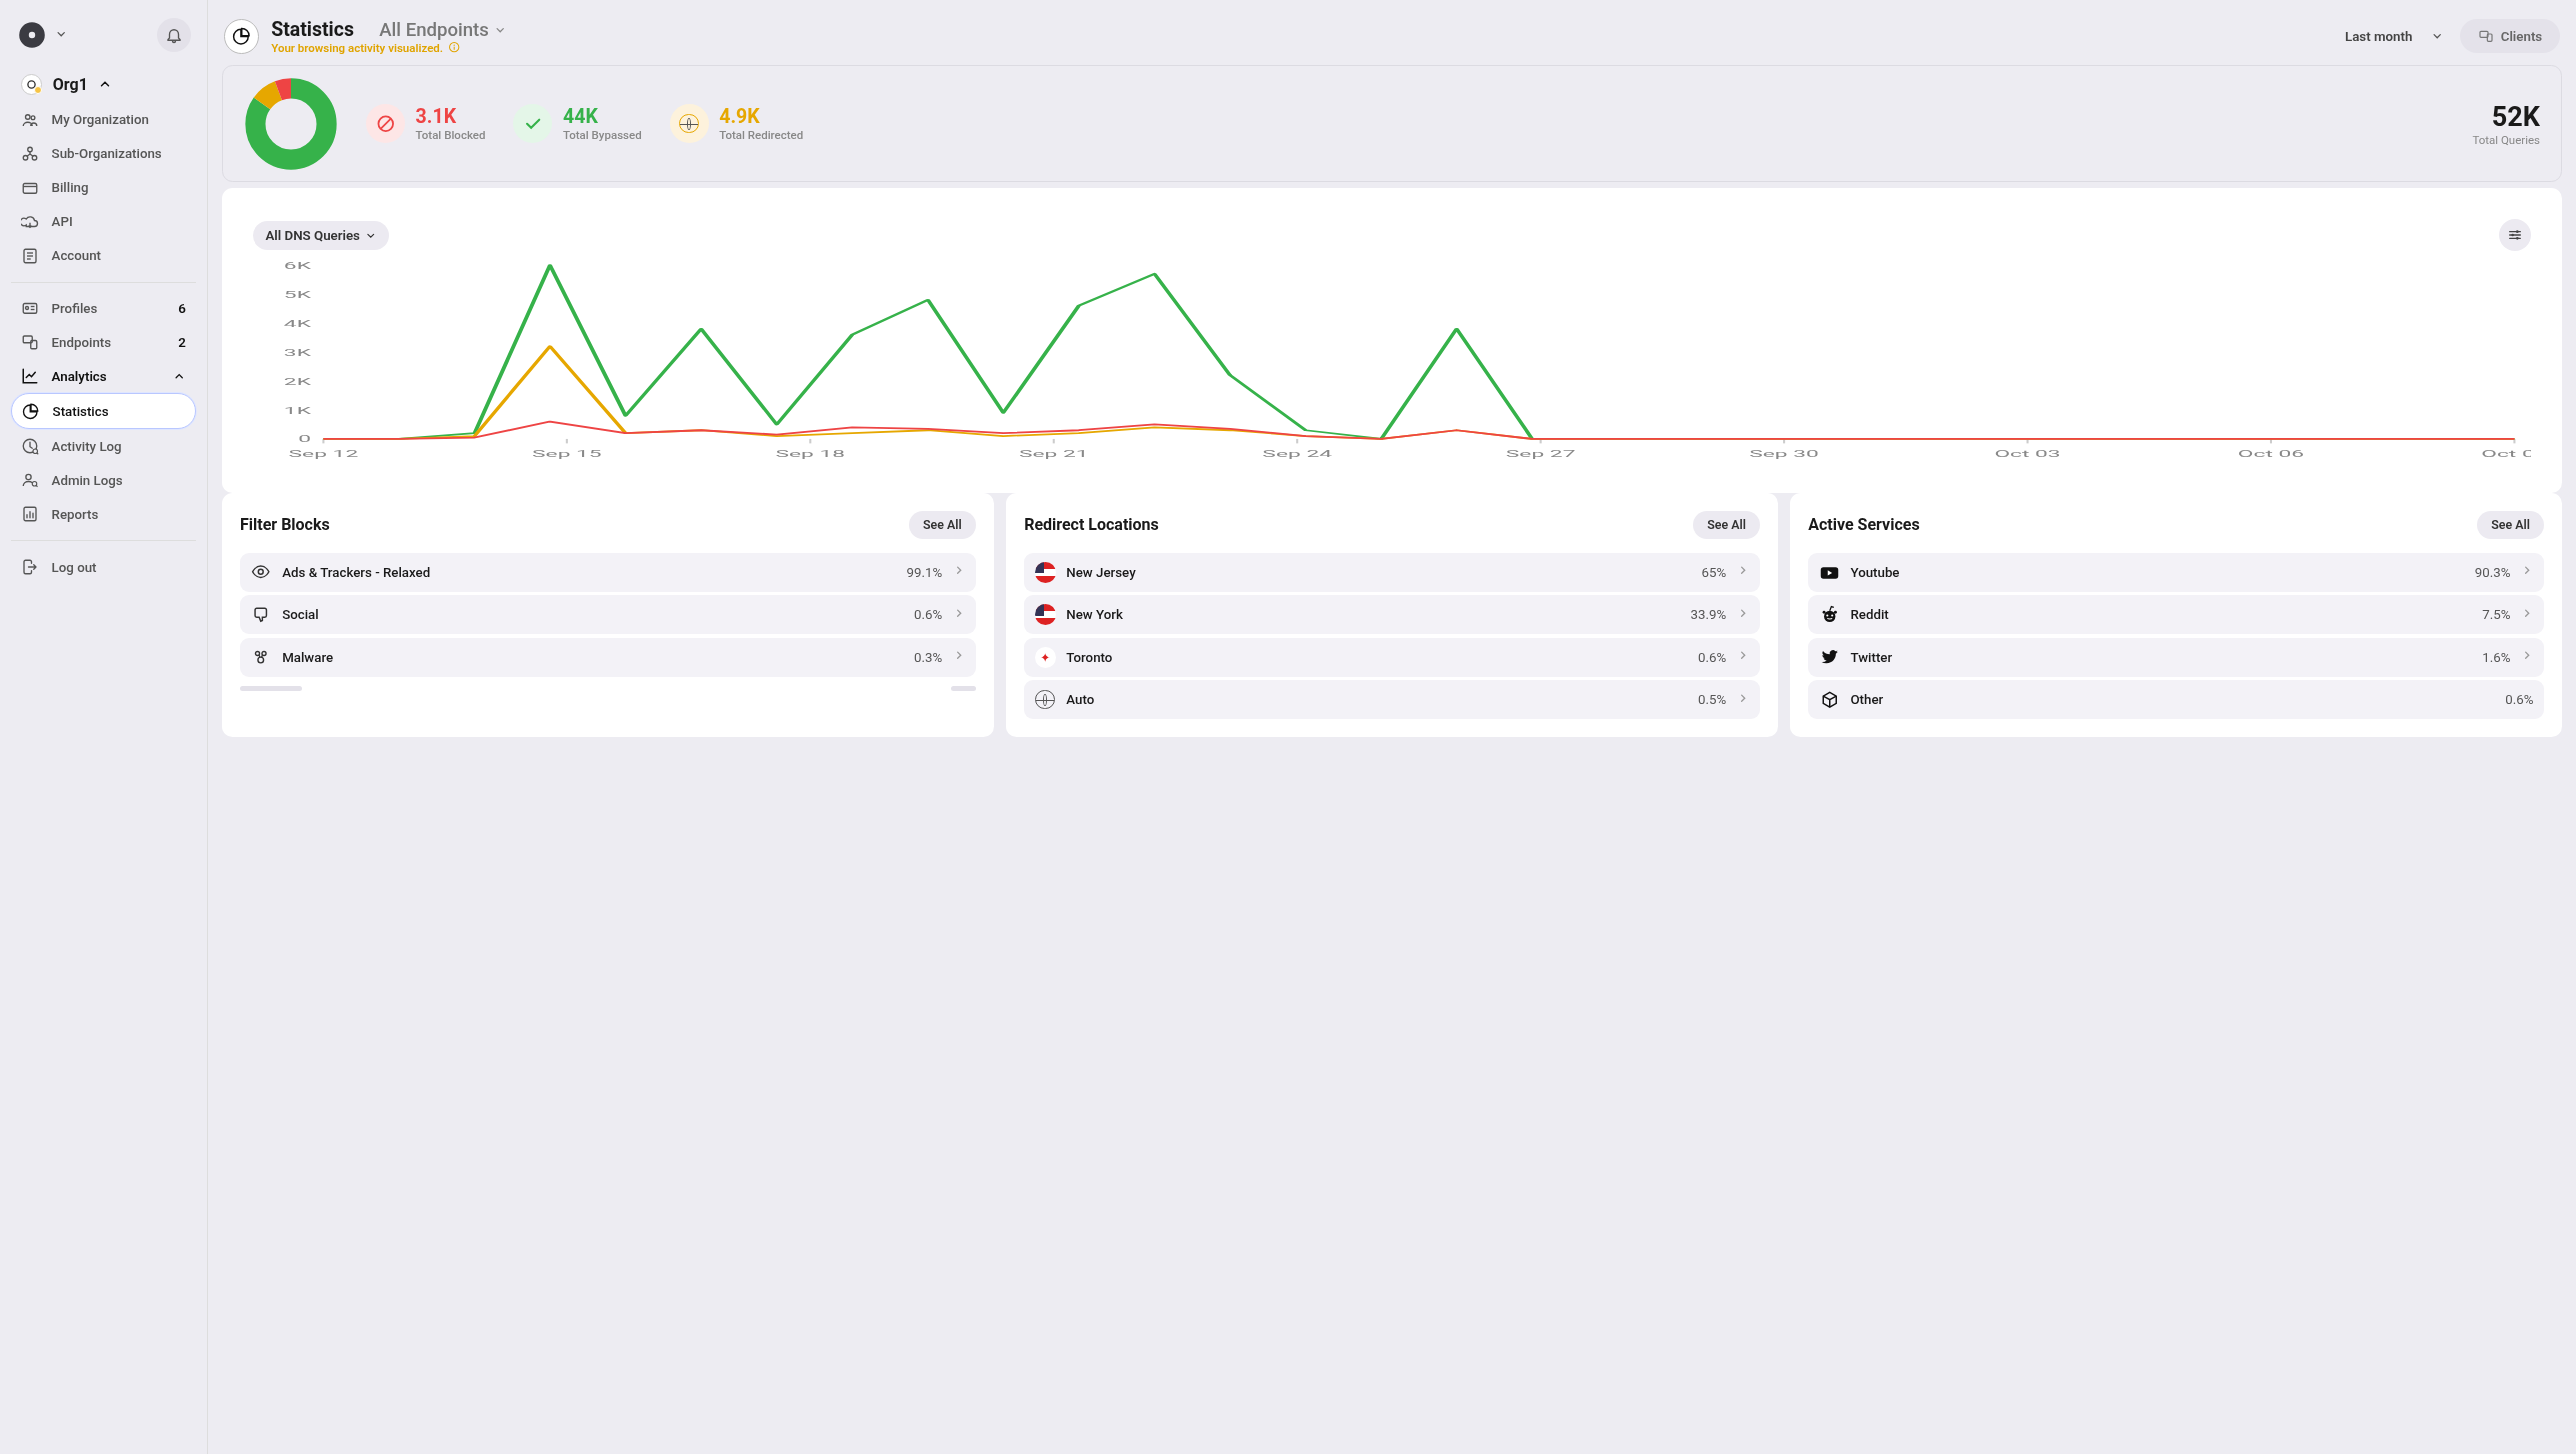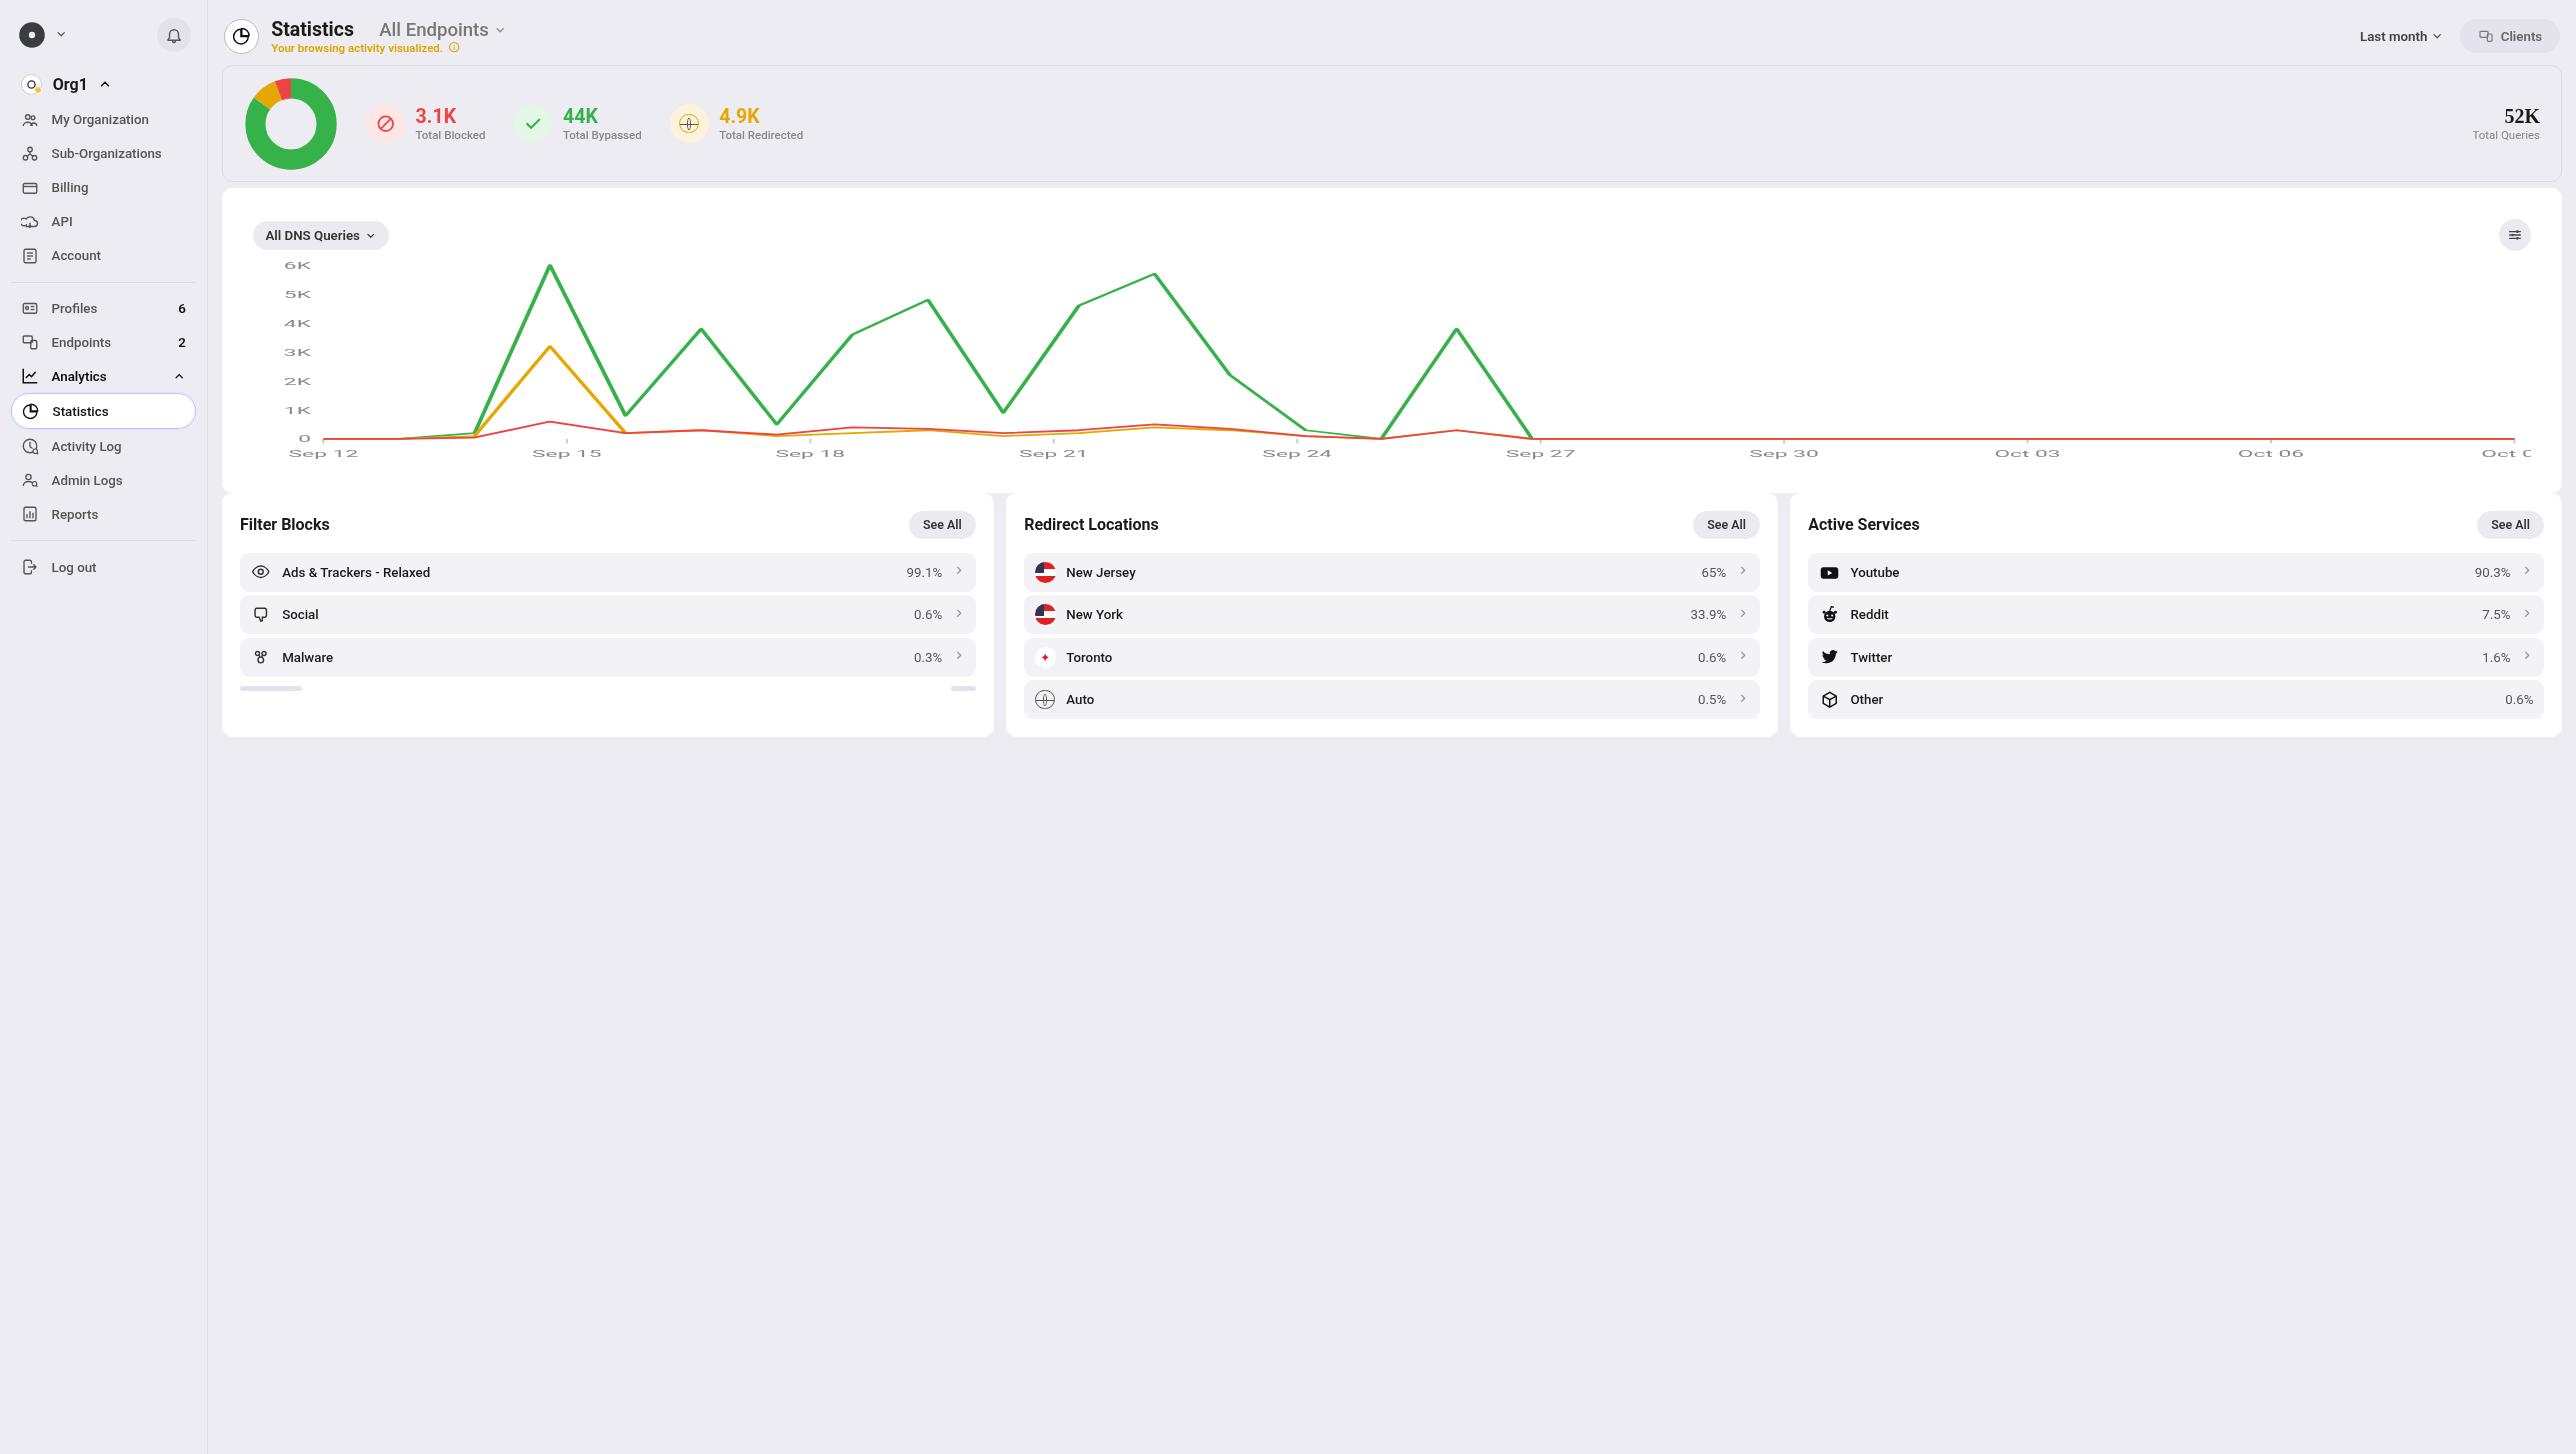--- a/index.html
+++ b/index.html
@@ -29,38 +29,38 @@
 
 .main { flex:1; overflow-y:auto; padding:14px 14px 21px; }
 .header { display:flex; align-items:center; justify-content:space-between; gap:14px; padding:3.5px 1.8px 10.6px; }
 .header-left { display:flex; align-items:center; gap:12.4px; }
 .header-icon { width:35px; height:35px; border-radius:50%; border:0.9px solid #bbb; display:flex; align-items:center; justify-content:center; background:#fff; }
 .header-titles h1 { font-size:19.5px; font-weight:700; display:inline; }
 .header-titles .sub { color:#777; font-weight:500; font-size:18.6px; margin-left:22px; }
 .header-caption { color:#e0a400; font-size:11.5px; font-weight:600; display:flex; gap:5.3px; align-items:center; }
 .header-right { display:flex; align-items:center; gap:16px; }
 .pill-btn { background:#e4e2ea; border-radius:21px; padding:9px 18px; display:flex; align-items:center; gap:7px; font-weight:600; color:#666; cursor:pointer;}
-.select-text { color:#444; font-weight:600; display:flex; gap:4px; align-items:center;padding-left:34px;}
+.select-text { color:#444; font-weight:600; display:flex; gap:19px; align-items:center;padding-left:34px;}
 
 
 .summary { border:0.9px solid #dcdbe2; border-radius:10.6px; padding:10.6px 21px; display:flex; align-items:center; gap:28px; background:#edecf2; }
 .donut { width:94px; height:94px; position:relative; }
 .donut svg { width:100%; height:100%; transform:rotate(-90deg);}
 .stat { display:flex; align-items:center; gap:10.6px; }
 .stat-icon { width:39px; height:39px; border-radius:50%; display:flex; align-items:center; justify-content:center; }
 .stat-icon.red { background:#fde6e6; color:#e44; }
 .stat-icon.green { background:#e4f6e8; color:#36b24a; }
 .stat-icon.yellow { background:#fdf2dc; color:#e6a700; }
 .stat-val { font-size:19.5px; font-weight:700; }
 .stat-val.red { color:#e44; }
 .stat-val.green { color:#36b24a; }
 .stat-val.yellow { color:#e6a700; }
 .stat-label { color:#888; font-size:11.5px; font-weight:500; }
 .summary-right { margin-left:auto; text-align:right;}
-.summary-right .big { font-size:20px; font-weight:700;font-family:Liberation Serif, serif; }
+.summary-right .big { font-size:27px; font-weight:700; }
 .summary-right .lbl { color:#888; font-size:11.5px; }
 
 
 .card { background:#fff; border-radius:10.6px; padding:31px; margin-top:6px; }
 .chart-top { display:flex; justify-content:space-between; align-items:center; }
 .chip { background:#eceaf1; padding:7px 12.4px; border-radius:16px; font-weight:600; color:#333; display:flex; gap:5.3px; align-items:center; cursor:pointer;}
 .chip.small { font-size:12.4px; padding:6.2px 14px;}
 .settings-circ { width:32px; height:32px; border-radius:50%; background:#eceaf1; display:flex; align-items:center; justify-content:center; color:#444; cursor:pointer;}
 .chart { height:204px; position:relative; margin-top:7px; }
 

